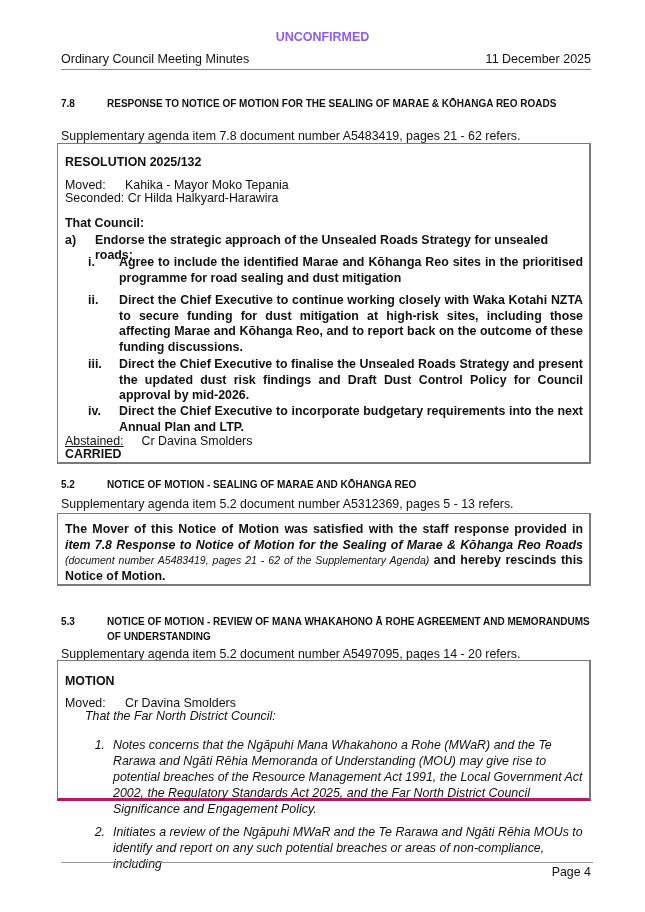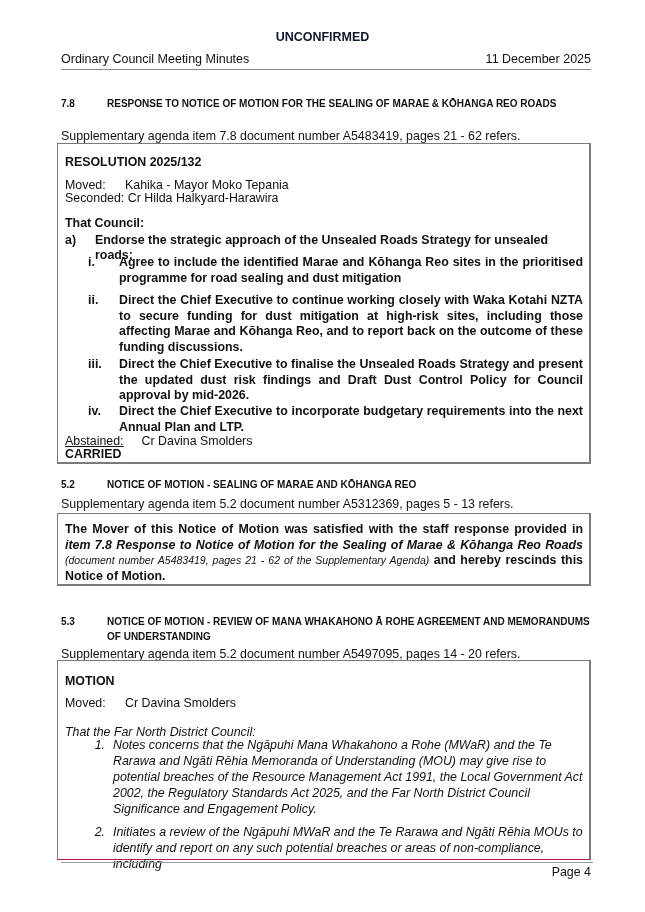--- a/index.html
+++ b/index.html
@@ -4,21 +4,21 @@
 <style>
   html, body { margin: 0; padding: 0; background: #ffffff; }
   body {
     width: 645px; height: 912px; position: relative; overflow: hidden;
     font-family: "Liberation Sans", sans-serif; color: #111;
     font-size: 12.4px;
   }
   .abs { position: absolute; }
   .unconfirmed {
     left: 0; width: 645px; top: 30px; text-align: center;
-    color: #0f172a; font-weight: bold; font-size: 12.5px;
+    color: #8b5cf6; font-weight: bold; font-size: 12.5px;
   }
   .header-row {
     left: 61px; width: 530px; top: 52px; font-size: 12.5px;
     display: flex; justify-content: space-between;
   }
   .header-rule {
     left: 61px; width: 530px; top: 69px; height: 0; border-top: 1.5px solid #888;
   }
   .heading {
     left: 61px; width: 530px; font-weight: bold; font-size: 10px;
@@ -26,21 +26,21 @@
   }
   .heading .num { width: 46px; flex: none; }
   .heading .txt { flex: 1; text-align: justify; }
   .ref { left: 61px; width: 530px; font-size: 12.4px; }
   .box {
     border: 1.5px solid #7a7a7a; box-sizing: border-box;
     border-right-width: 2px; border-bottom-width: 2px;
   }
   .box1 { left: 57px; width: 534px; top: 143px; height: 321px; padding-left: 8px; }
   .box2 { left: 57px; width: 534px; top: 513px; height: 73px; }
-  .box3 { left: 57px; width: 534px; top: 660px; height: 200px; border-bottom: 1px solid #be185d; }
+  .box3 { left: 57px; width: 534px; top: 660px; height: 141px; border-bottom: 3px solid #be185d; }
   .inner { position: absolute; left: 7px; right: 6px; }
   .bold { font-weight: bold; }
   .line { line-height: 15px; }
   .lbl { display: inline-block; width: 60px; }
   .sub-a { display: flex; line-height: 15px; font-weight: bold; }
   .sub-a .k { width: 30px; flex: none; }
   .roman { display: flex; font-weight: bold; line-height: 15.5px; }
   .roman .k { width: 31px; flex: none; text-align: left; padding-left: 2px; }
   .roman .t { flex: 1; text-align: justify; }
   .indent-r { left: 58px; right: 6px; position: absolute; }
@@ -122,21 +122,21 @@
   <span class="num">5.3</span>
   <span class="txt" style="text-align:left;">NOTICE OF MOTION - REVIEW OF MANA WHAKAHONO Ā ROHE AGREEMENT AND MEMORANDUMS OF UNDERSTANDING</span>
 </div>
 <div class="abs ref" style="top:647px;">Supplementary agenda item 5.2 document number A5497095, pages 14 - 20 refers.</div>
 
 <div class="abs box box3">
   <div class="inner line bold" style="top:13px;">MOTION</div>
   <div class="inner line" style="top:35px;">
     <span class="lbl">Moved:</span><span>Cr Davina Smolders</span>
   </div>
-  <div class="inner line it" style="top:64px;">That the Far North District Council:</div>
+  <div class="inner line it" style="top:48px;margin-left:20px;">That the Far North District Council:</div>
   <div class="indent-r num-item" style="top:76px; left:25px;">
     <span class="k">1.</span>
     <span class="t">Notes concerns that the Ngāpuhi Mana Whakahono a Rohe (MWaR) and the Te Rarawa and Ngāti Rēhia Memoranda of Understanding (MOU) may give rise to potential breaches of the Resource Management Act 1991, the Local Government Act 2002, the Regulatory Standards Act 2025, and the Far North District Council Significance and Engagement Policy.</span>
   </div>
   <div class="indent-r num-item" style="top:163px; left:25px;">
     <span class="k">2.</span>
     <span class="t">Initiates a review of the Ngāpuhi MWaR and the Te Rarawa and Ngāti Rēhia MOUs to identify and report on any such potential breaches or areas of non-compliance, including</span>
   </div>
 </div>
 

